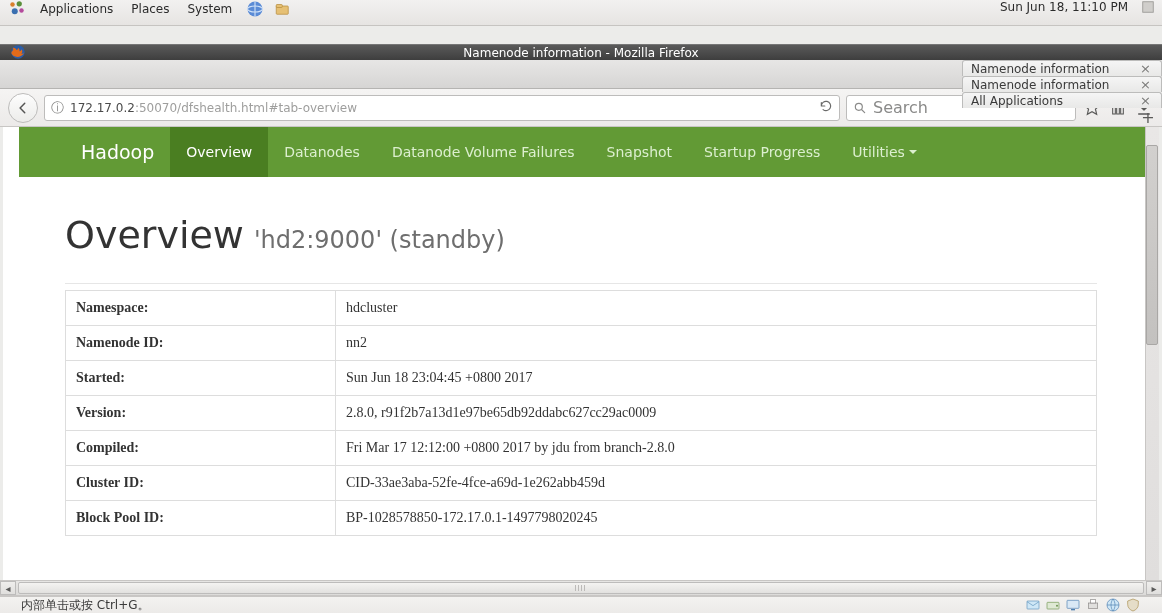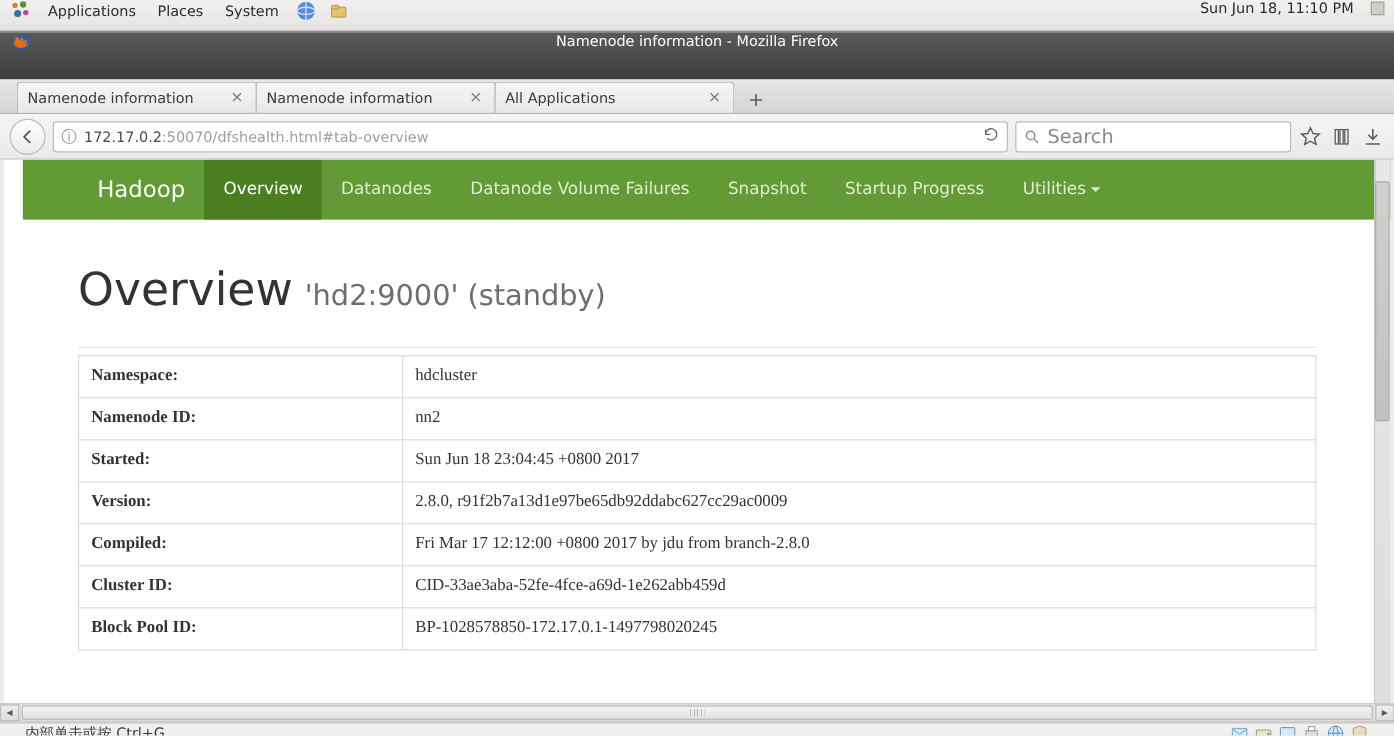--- a/index.html
+++ b/index.html
@@ -8,25 +8,25 @@
   
   .gnome-panel { height: 26px; background: linear-gradient(#f2f1f0,#e6e4e2); border-bottom:1px solid #c6c4c1; display:flex; align-items:flex-start; font-size:12px; color:#2b2b2b; padding:0 4px; }
   .gnome-left { display:flex; align-items:center; gap:2px; }
   .gnome-item { padding:0 8px; }
   .gnome-logo { width:18px; height:18px; margin:0 4px; }
   .gnome-right { margin-left:auto; display:flex; align-items:center; gap:2px; }
   .tray-dot { width:14px; height:14px; margin:0 3px; }
   .gnome-icon { width:18px; height:18px; margin:0 4px; }
 
   
-  .ff-titlebar { height:40px; background:linear-gradient(#5a5a5a,#3e3e3e); color:#fff; font-size:12px; display:flex; align-items:flex-start; justify-content:center; border-top:1px solid #767676; }
+  .ff-titlebar { height:16px; background:linear-gradient(#5a5a5a,#3e3e3e); color:#fff; font-size:12px; display:flex; align-items:flex-end; justify-content:center; border-top:1px solid #767676;margin-top:18px; }
   .ff-title-fox { position:absolute; left:10px; }
 
   
-  .ff-tabstrip { height:29px; background:linear-gradient(#e7e6e5,#d6d5d4); display:flex; align-items:flex-end; border-bottom:1px solid #b5b4b2; padding-left:14px; }
+  .ff-tabstrip { height:29px; background:linear-gradient(#e7e6e5,#d6d5d4); display:flex; align-items:flex-end; border-bottom:1px solid #b5b4b2; padding-left:14px;flex-direction:column; }
   .ff-tab { height:26px; min-width:200px; max-width:208px; background:linear-gradient(#f5f5f5,#e8e8e7); border:1px solid #bcbcbb; border-bottom:none; border-radius:3px 3px 0 0; margin-right:0; display:flex; align-items:center; padding:0 8px; font-size:12px; color:#3a3a3a; position:relative; }
   .ff-tab + .ff-tab { margin-left:-1px; }
   .ff-tab .close { margin-left:auto; color:#7a7a79; font-size:13px; padding:0 2px; }
   .ff-newtab { width:28px; height:24px; margin-left:4px; display:flex; align-items:center; justify-content:center; color:#5a5a59; font-size:16px; }
   .ff-tabstrip-right { margin-left:auto; width:14px; }
 
   
   .ff-toolbar { height:38px; background:linear-gradient(#f5f4f3,#eceae9); border-bottom:1px solid #c8c6c4; display:flex; align-items:center; padding:0 8px; gap:6px; }
   .ff-round-btn { width:30px; height:30px; border:1px solid #bdbcbb; border-radius:50%; background:linear-gradient(#fdfdfd,#ececea); display:flex; align-items:center; justify-content:center; color:#545453; font-size:15px; }
   .ff-urlbar-wrap { flex:1; display:flex; align-items:center; background:#fff; border:1px solid #bdbcbb; border-radius:3px; height:26px; padding:0 6px; font-size:12px; color:#4a4a4a; }

